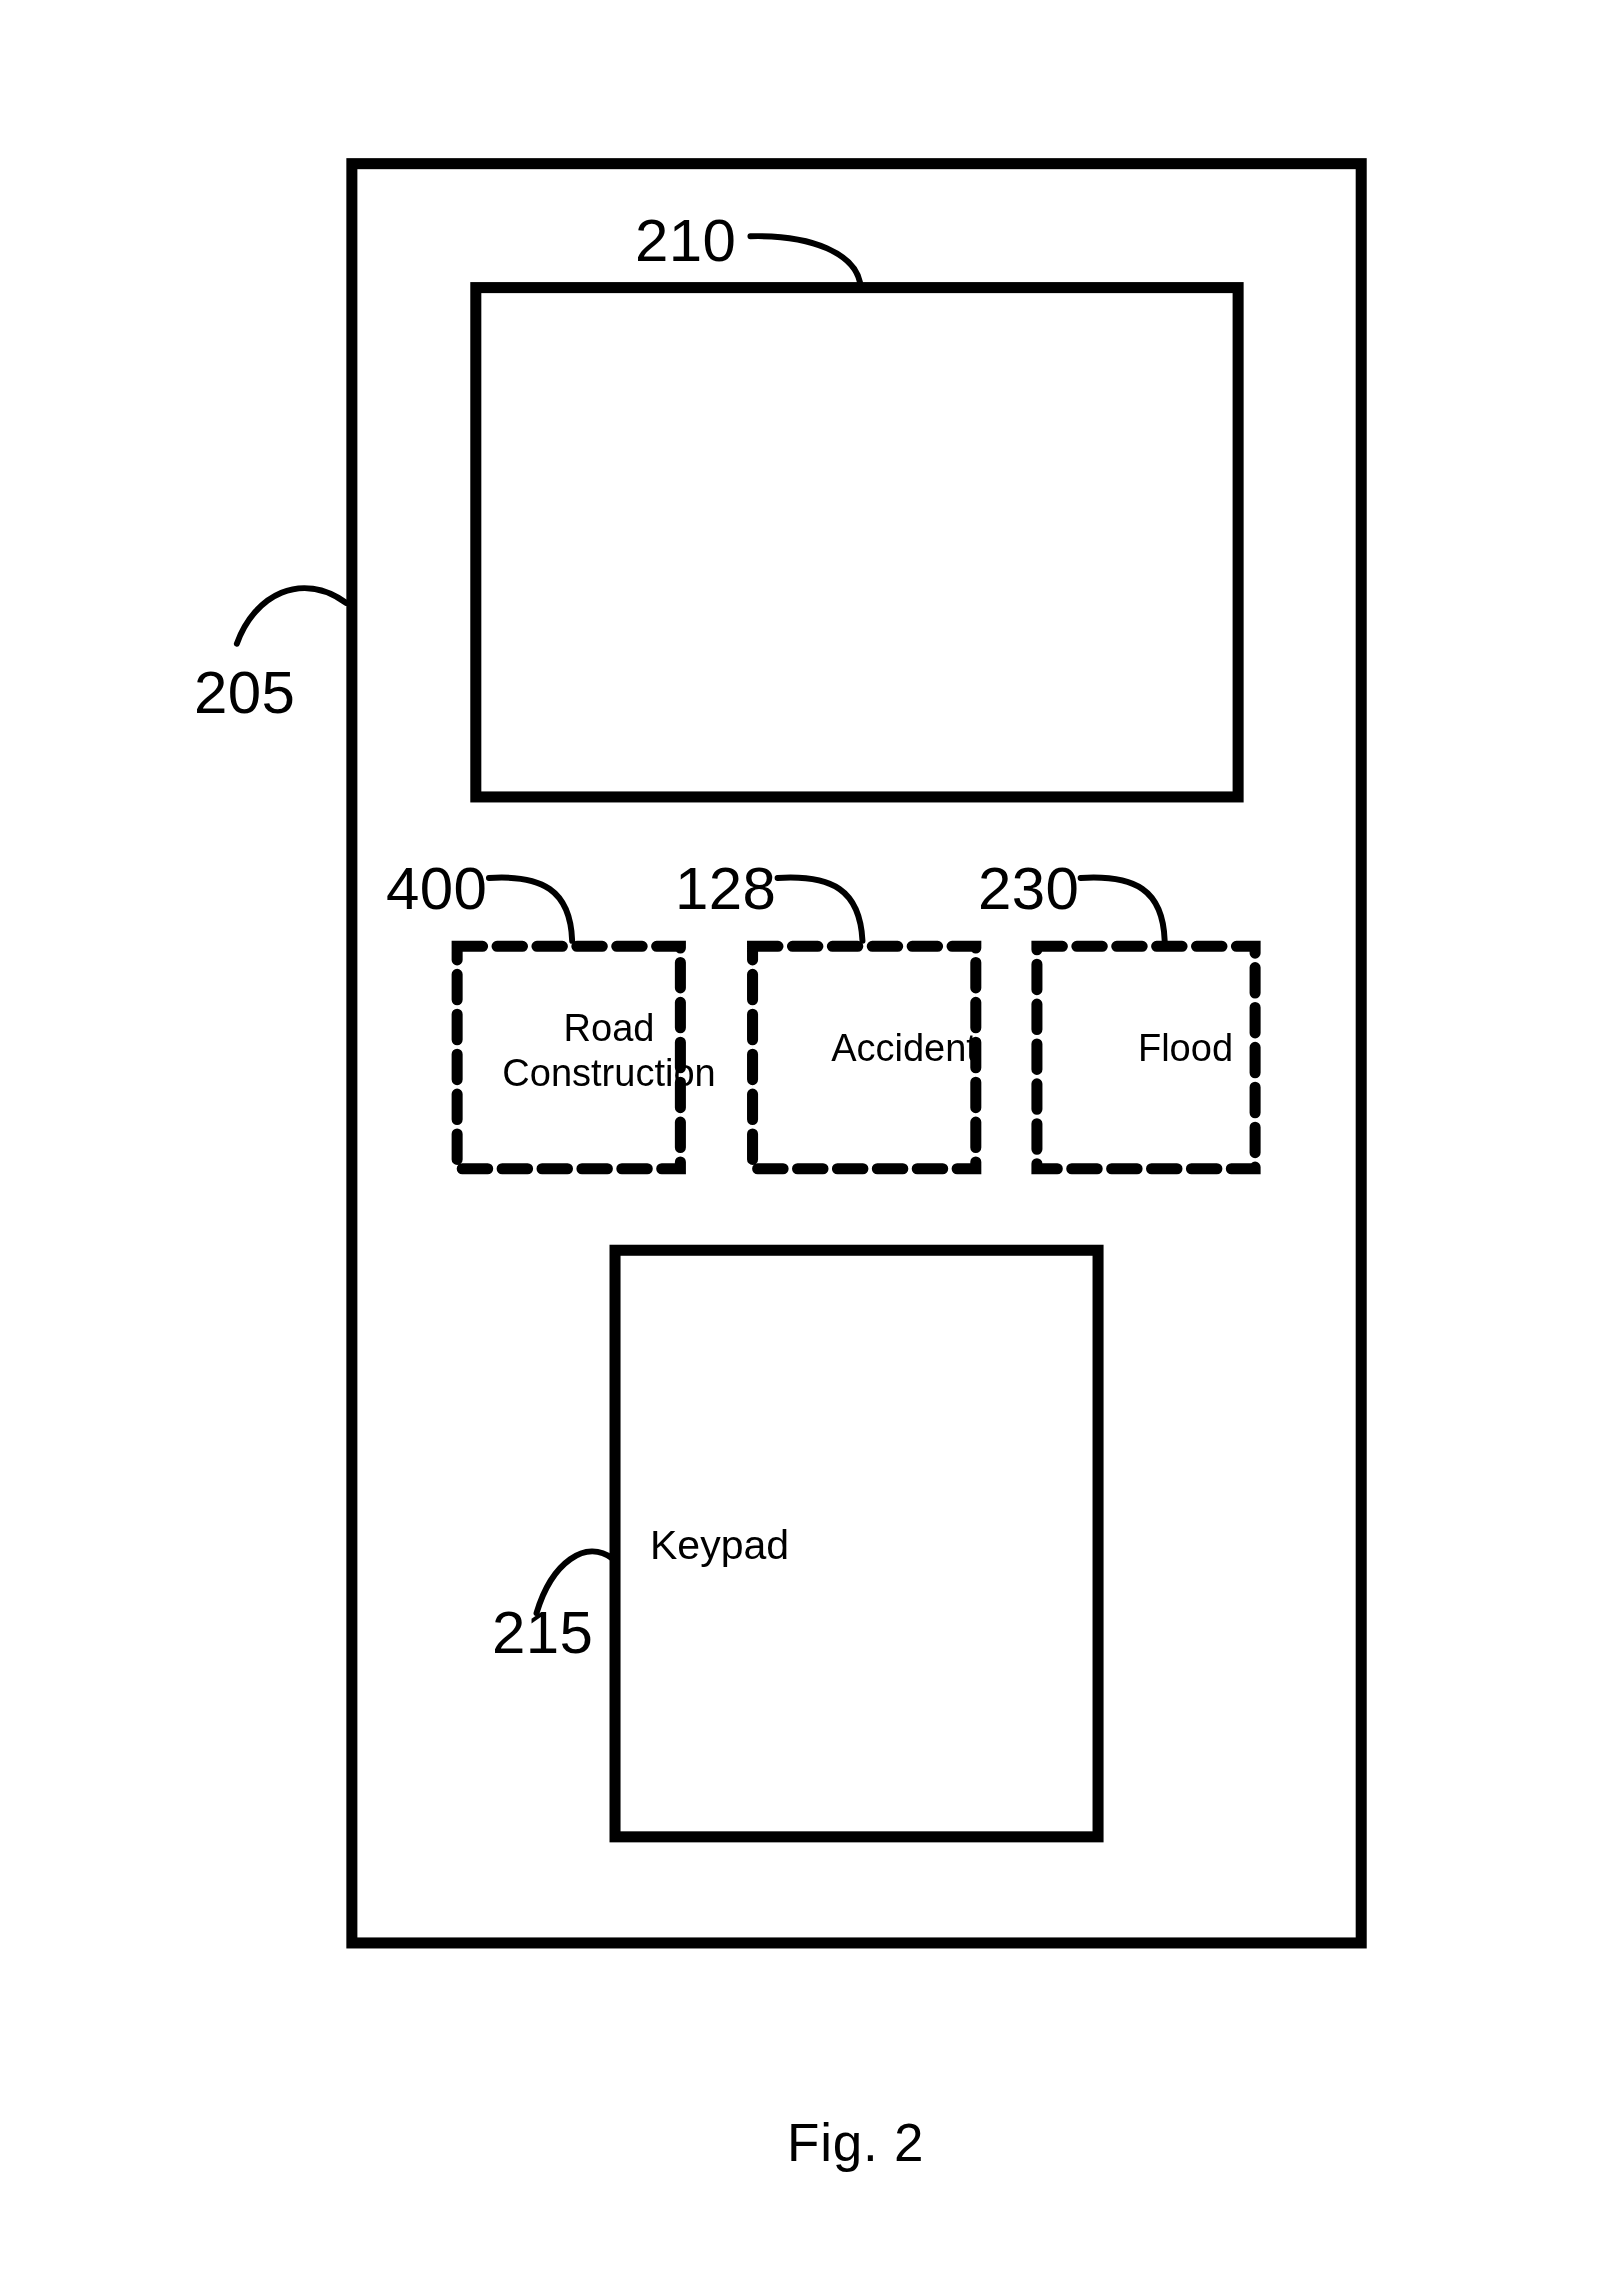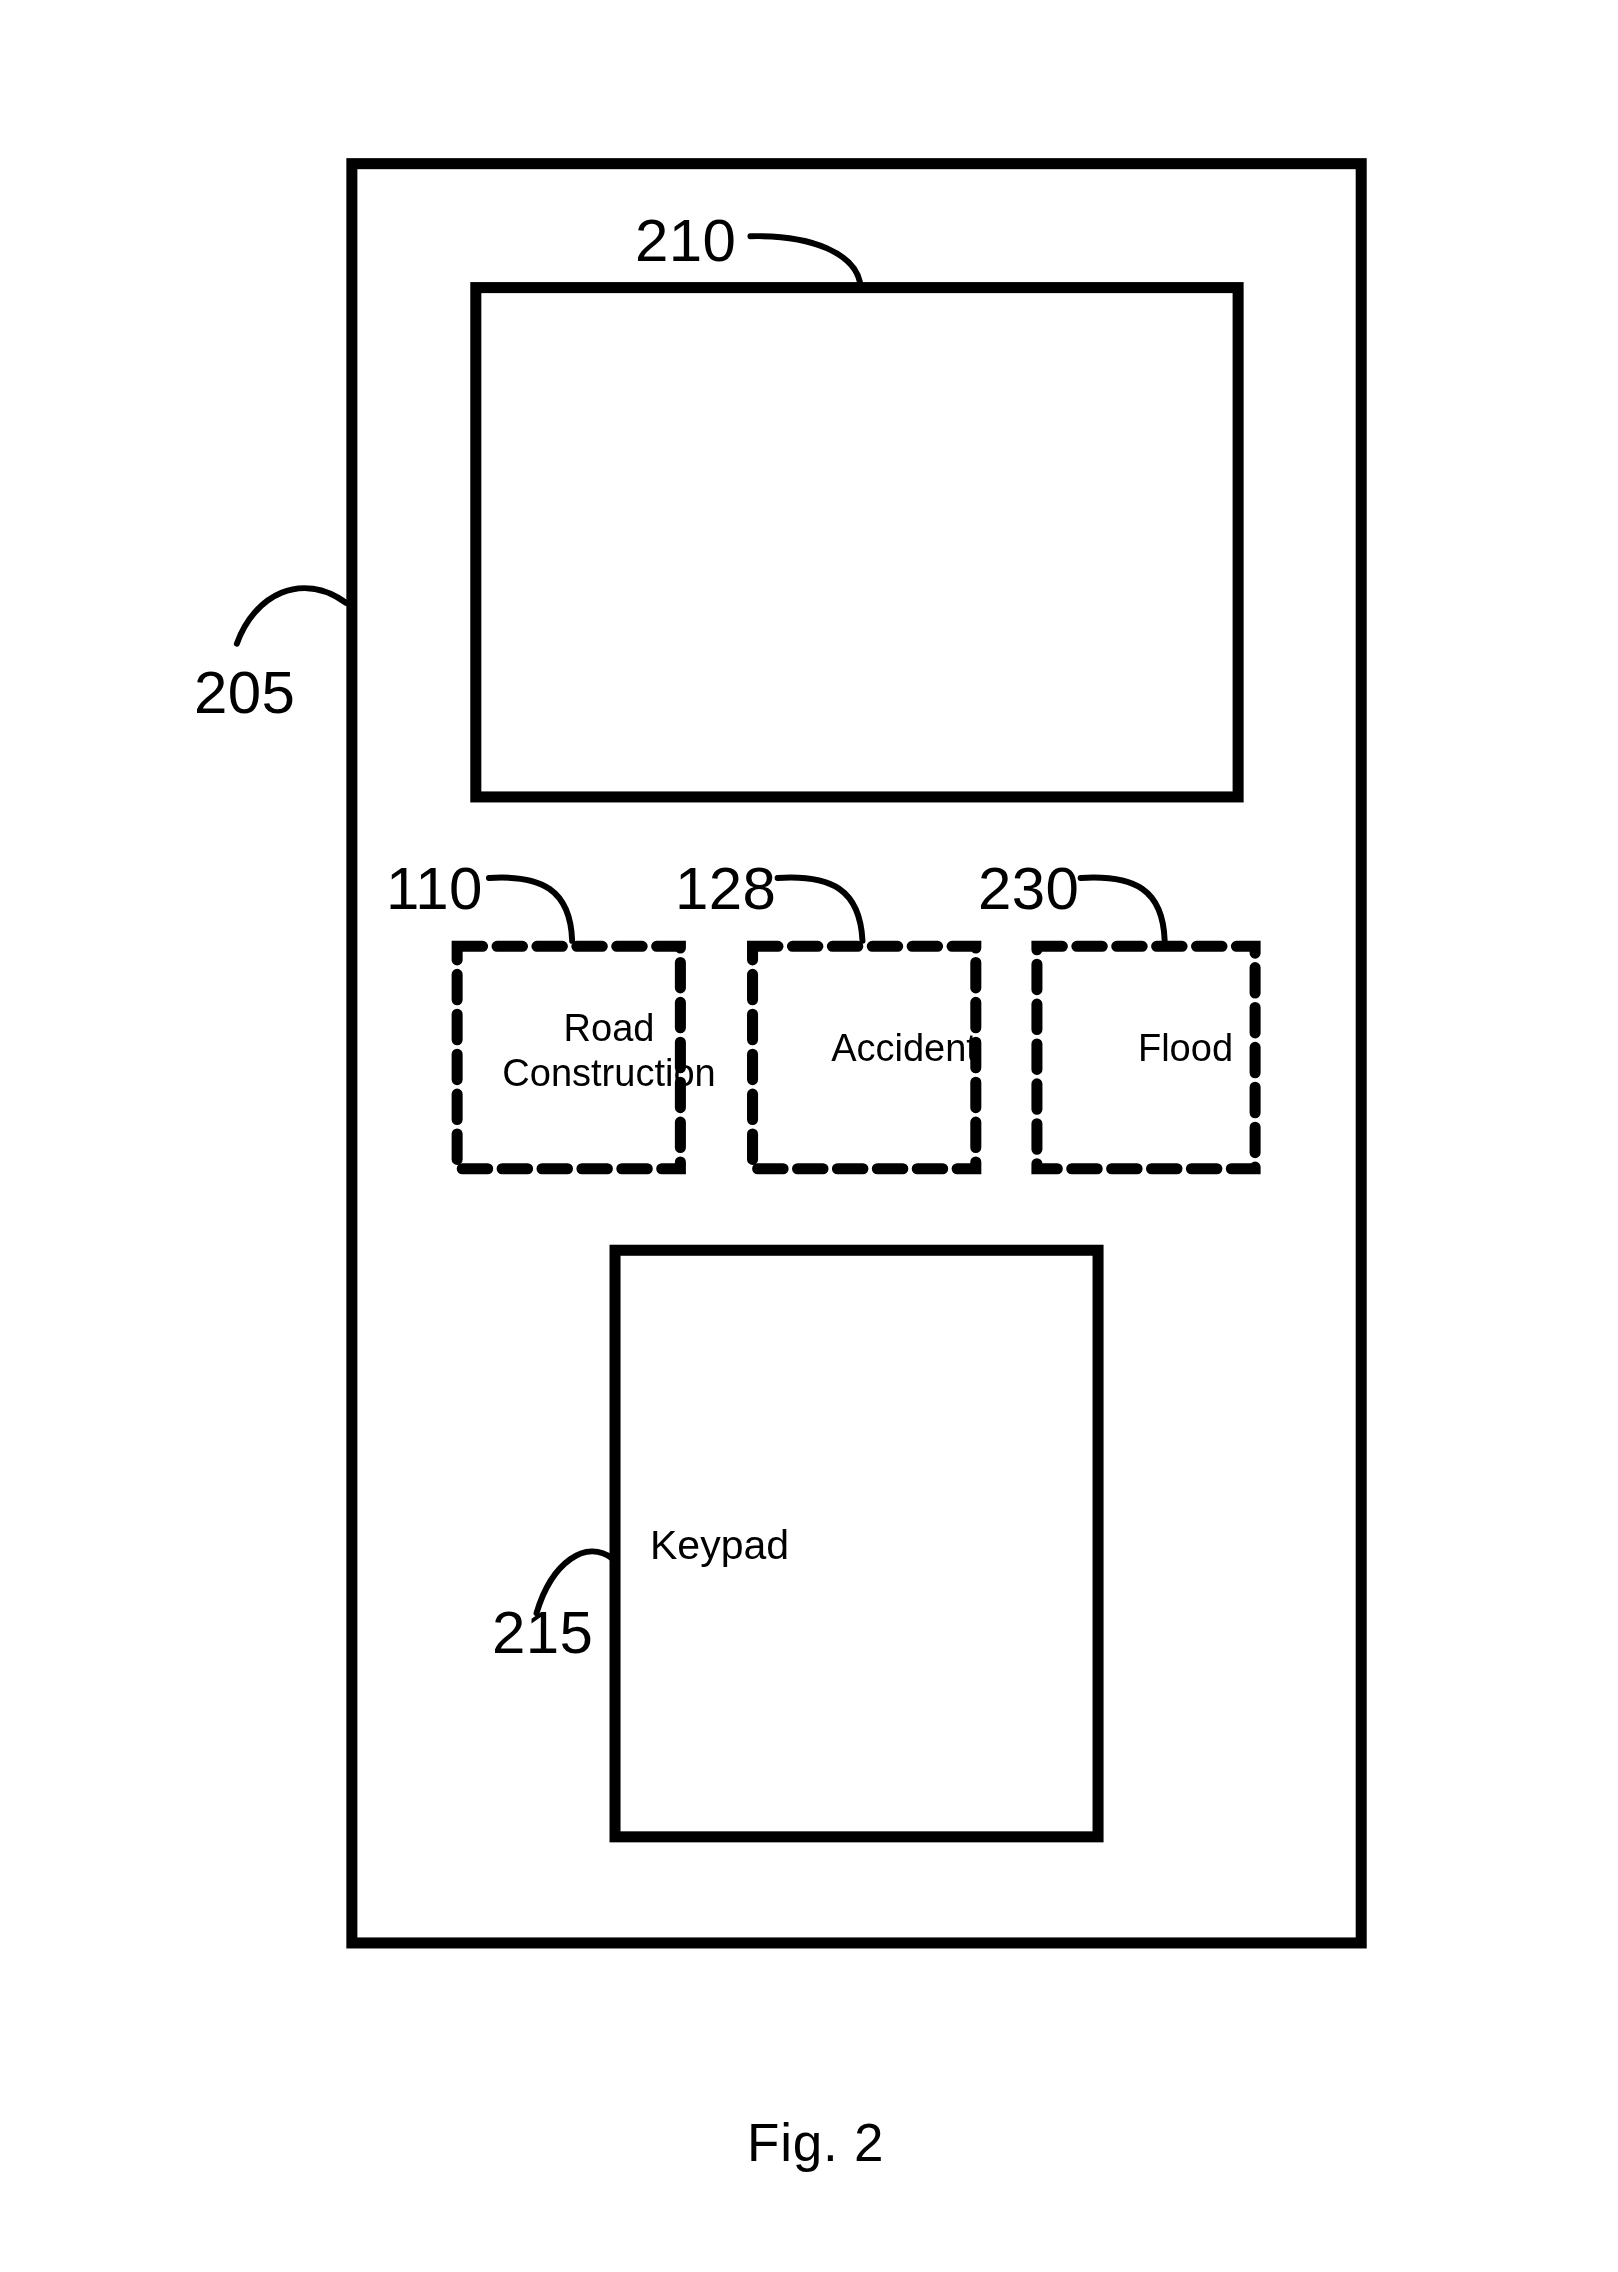--- a/index.html
+++ b/index.html
@@ -45,20 +45,21 @@
     font-size: 38px;
     text-align: center;
     white-space: normal;
     line-height: 1.18;
     margin-left: 40px;
   }
 
   .fig-caption {
     font-size: 53px;
     letter-spacing: 0.8px;
+    margin-left: 40px;
   }
 
   
   #label-210  { left: 635px;  top: 211px; }
   #label-205  { left: 194px;  top: 663px; }
   #label-220  { left: 386px;  top: 859px; }
   #label-225  { left: 675px;  top: 859px; }
   #label-230  { left: 978px; top: 859px; }
   #label-215  { left: 492px;  top: 1603px; }
 
@@ -99,21 +100,21 @@
   <path d="M 1273 1034 C 1337 1030 1370 1048 1372 1108" fill="none" stroke="#000000" stroke-width="7" stroke-linecap="round"></path>
 
   <path d="M 632 1900 C 650 1840 690 1812 722 1836" fill="none" stroke="#000000" stroke-width="7" stroke-linecap="round"></path>
 
 </svg>
 
 <div class="txt ref-num" id="label-210">210</div>
 
 <div class="txt ref-num" id="label-205">205</div>
 
-<div class="txt ref-num" id="label-220">110</div>
+<div class="txt ref-num" id="label-220">400</div>
 
 <div class="txt ref-num" id="label-225">128</div>
 
 <div class="txt ref-num" id="label-230">230</div>
 
 <div class="txt ref-num" id="label-215">215</div>
 
 <div class="txt box-label" id="btn-label-1">Road Construction</div>
 
 <div class="txt box-label" id="btn-label-2">Accident</div>

